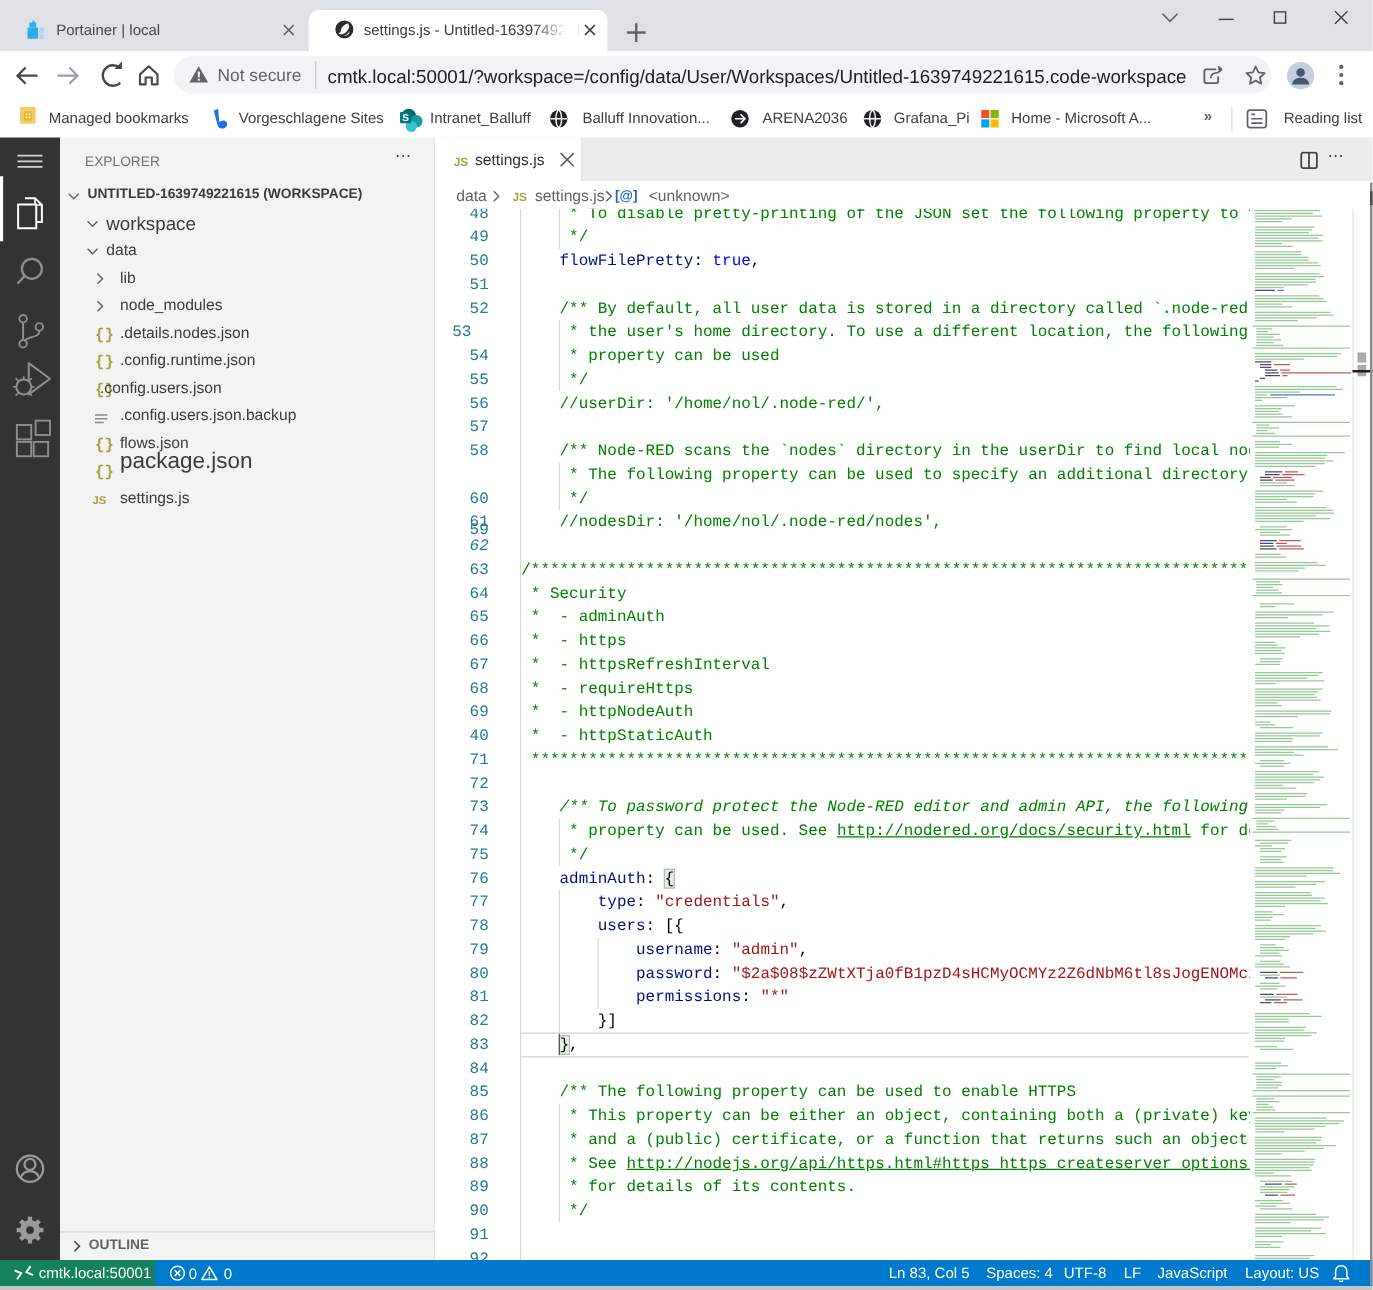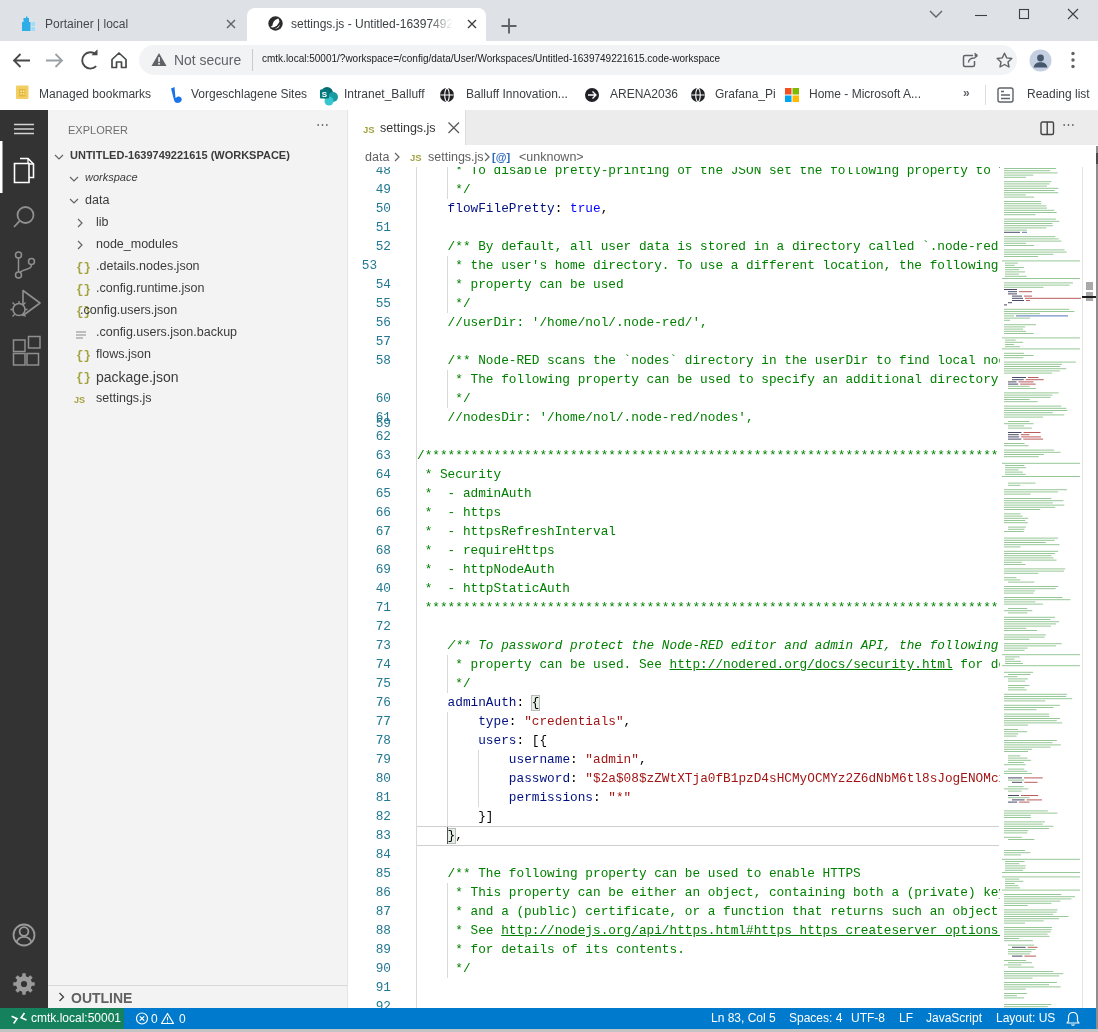--- a/index.html
+++ b/index.html
@@ -4,21 +4,21 @@
 <style>
 html,body{margin:0;padding:0;}
 body{width:1098px;height:1032px;overflow:hidden;position:relative;background:#fff;
  font-family:"Liberation Sans",sans-serif;}
 .a{position:absolute;}
 #titlebar{left:0;top:0;width:1098px;height:41px;background:#dee1e6;}
 .tabtxt{font-size:12px;color:#45494d;white-space:nowrap;}
 #atab{left:247px;top:8px;width:239px;height:33px;background:#fff;border-radius:8px 8px 0 0;}
 #toolbar{left:0;top:41px;width:1098px;height:39px;background:#fff;}
 #omni{left:139px;top:45px;width:878px;height:30px;border-radius:15px;background:#f1f3f4;}
-.urltxt{font-size:10px;color:#202124;white-space:nowrap;}
+.urltxt{font-size:15px;color:#202124;white-space:nowrap;}
 #bookmarks{left:0;top:80px;width:1098px;height:30px;background:#fff;}
 .bm{font-size:12px;color:#3c4043;white-space:nowrap;}
 #activitybar{left:0;top:110px;width:48px;height:898px;background:#333333;}
 #sidebar{left:48px;top:110px;width:300px;height:898px;background:#f3f3f3;border-right:1px solid #e4e4e4;box-sizing:border-box;}
 .sbh{font-size:11px;color:#6f6f6f;}
 .trow{position:absolute;font-size:12.5px;color:#3b3b3b;white-space:nowrap;}
 #tabstrip{left:348px;top:110px;width:750px;height:35px;background:#ececec;}
 #etab{position:absolute;left:0;top:0;width:118px;height:35px;background:#fff;border-right:1px solid #ddd;box-sizing:border-box;}
 #breadcrumbs{left:348px;top:145px;width:750px;height:22px;background:#fff;}
 #editor{left:348px;top:167px;width:652px;height:841px;background:#fff;overflow:hidden;}
@@ -222,39 +222,39 @@
         <text x="28" y="125" font-family="Liberation Mono" font-size="12.5" font-weight="bold" fill="#a3a342">{}</text>
         <text x="28" y="147" font-family="Liberation Mono" font-size="12.5" font-weight="bold" fill="#a3a342">{}</text>
         <text x="28" y="169" font-family="Liberation Mono" font-size="12.5" font-weight="bold" fill="#a3a342">{}</text>
         <path d="M28 186 H38 M28 189 H38 M28 192 H35" stroke="#8a8a8a" stroke-width="1.2"></path>
         <text x="28" y="213" font-family="Liberation Mono" font-size="12.5" font-weight="bold" fill="#a3a342">{}</text>
         <text x="28" y="235" font-family="Liberation Mono" font-size="12.5" font-weight="bold" fill="#a3a342">{}</text>
         <text x="26" y="257" font-family="Liberation Sans" font-size="9" font-weight="bold" fill="#a3a342">JS</text>
       </svg>
     </div>
     <div class="trow" style="left:22px;top:3px;font-size:11px;font-weight:bold;">UNTITLED-1639749221615 (WORKSPACE)</div>
-    <div class="trow" style="left:37px;top:25px;font-size:11px;font-style:italic;">workspace</div>
+    <div class="trow" style="left:37px;top:25px;font-size:15px;">workspace</div>
     <div class="trow" style="left:37px;top:47px;font-size:12.5px;">data</div>
     <div class="trow" style="left:48px;top:69px;font-size:12.5px;">lib</div>
     <div class="trow" style="left:48px;top:91px;font-size:12.5px;">node_modules</div>
     <div class="trow" style="left:48px;top:113px;font-size:12.5px;">.details.nodes.json</div>
     <div class="trow" style="left:48px;top:135px;font-size:12.5px;">.config.runtime.json</div>
     <div class="trow" style="left:32px;top:157px;font-size:12.5px;">.config.users.json</div>
     <div class="trow" style="left:48px;top:179px;font-size:12.5px;">.config.users.json.backup</div>
     <div class="trow" style="left:48px;top:201px;font-size:12.5px;">flows.json</div>
-    <div class="trow" style="left:48px;top:223px;font-size:14px;">package.json</div>
+    <div class="trow" style="left:48px;top:212px;font-size:18px;">package.json</div>
     <div class="trow" style="left:48px;top:245px;font-size:12.5px;">settings.js</div>
   </div>
 <div class="a" style="left:48px;top:985px;width:299px;height:1px;background:#d8d8d8;"></div>
 <div class="a" style="left:56px;top:991px;">
     <svg width="12" height="12" viewBox="0 0 12 12" xmlns="http://www.w3.org/2000/svg">
       <path d="M3.5 2 L7.5 6 L3.5 10" stroke="#424242" stroke-width="1.3" fill="none"></path>
     </svg>
   </div>
-<div class="a" style="left:71px;top:990px;font-size:14px;font-weight:bold;color:#616161;">OUTLINE</div>
+<div class="a" style="left:71px;top:990px;font-size:11px;font-weight:bold;color:#616161;">OUTLINE</div>
 <div class="a" id="tabstrip">
     <div id="etab"></div>
   </div>
 <div class="a" style="left:362px;top:121px;">
     <svg width="16" height="14" viewBox="0 0 16 14" xmlns="http://www.w3.org/2000/svg">
       <text x="1" y="11.5" font-family="Liberation Sans" font-size="9.5" font-weight="bold" fill="#a3a342">JS</text>
     </svg>
   </div>
 <div class="a" style="left:380px;top:121px;font-size:12.5px;color:#333;">settings.js</div>
 <div class="a" style="left:447px;top:121px;">
@@ -321,21 +321,21 @@
 <div class="cd" style="top:146px;"><span class="cm">    //userDir: '/home/nol/.node-red/',</span></div>
 <div class="ln" style="top:165px;">57</div>
 <div class="ln" style="top:184px;">58</div>
 <div class="cd" style="top:184px;"><span class="cm">    /** Node-RED scans the `nodes` directory in the userDir to find local node files.</span></div>
 <div class="ln" style="top:203px;margin-top:44px;">59</div>
 <div class="cd" style="top:203px;"><span class="cm">     * The following property can be used to specify an additional directory to scan.</span></div>
 <div class="ln" style="top:222px;">60</div>
 <div class="cd" style="top:222px;"><span class="cm">     */</span></div>
 <div class="ln" style="top:241px;">61</div>
 <div class="cd" style="top:241px;"><span class="cm">    //nodesDir: '/home/nol/.node-red/nodes',</span></div>
-<div class="ln" style="top:260px;">62</div>
+<div class="ln" style="top:260px;font-style:italic;">62</div>
 <div class="ln" style="top:279px;">63</div>
 <div class="cd" style="top:279px;"><span class="cm">/*******************************************************************************</span></div>
 <div class="ln" style="top:298px;">64</div>
 <div class="cd" style="top:298px;"><span class="cm"> * Security</span></div>
 <div class="ln" style="top:317px;">65</div>
 <div class="cd" style="top:317px;"><span class="cm"> *  - adminAuth</span></div>
 <div class="ln" style="top:336px;">66</div>
 <div class="cd" style="top:336px;text-align:center;"><span class="cm"> *  - https</span></div>
 <div class="ln" style="top:355px;">67</div>
 <div class="cd" style="top:355px;"><span class="cm"> *  - httpsRefreshInterval</span></div>

